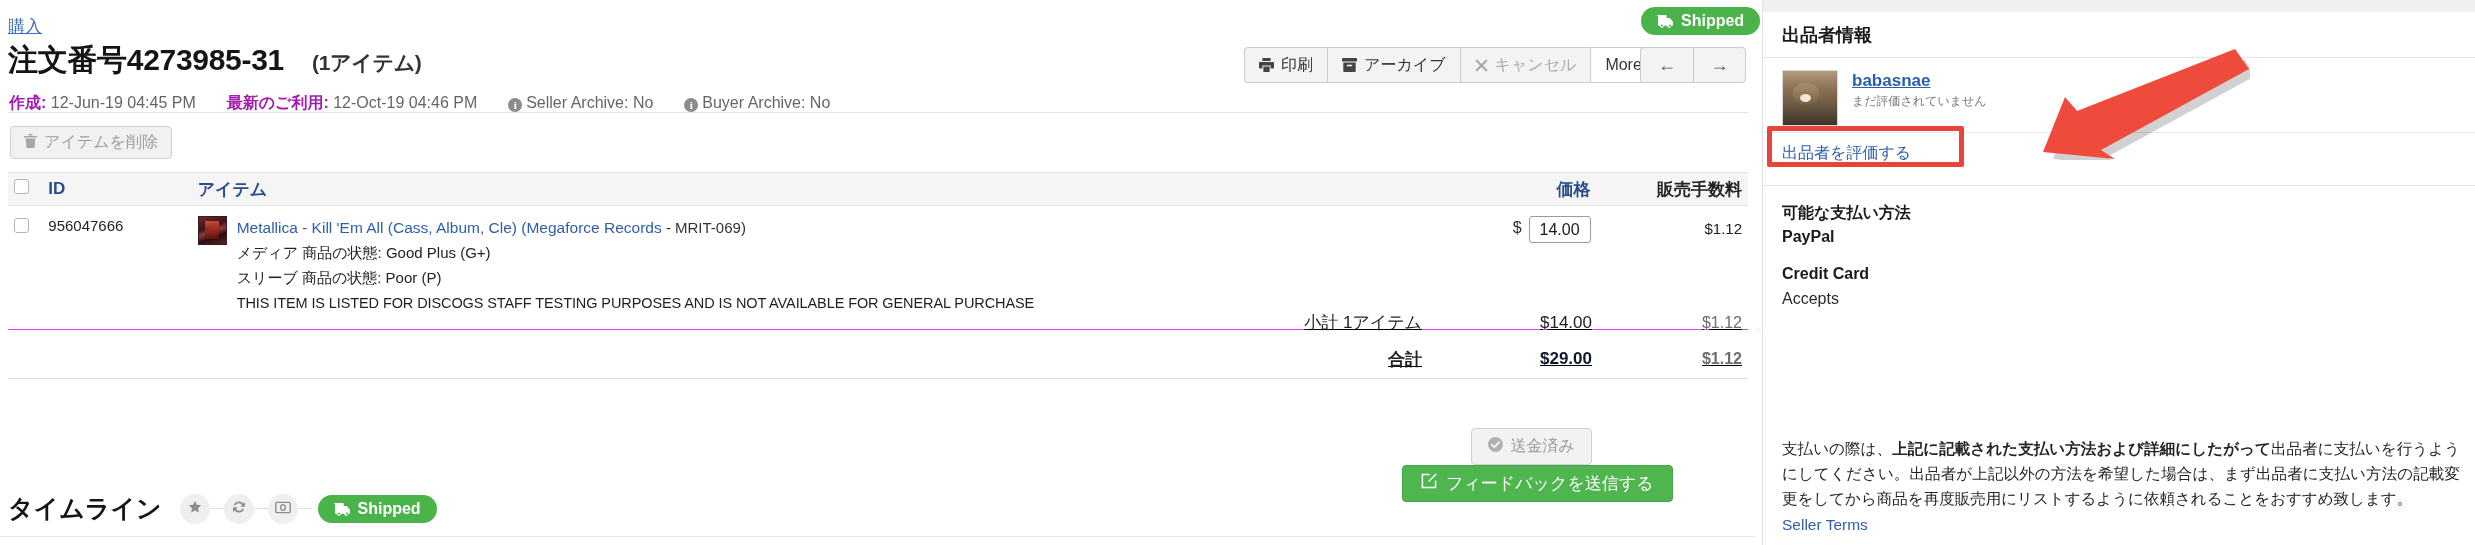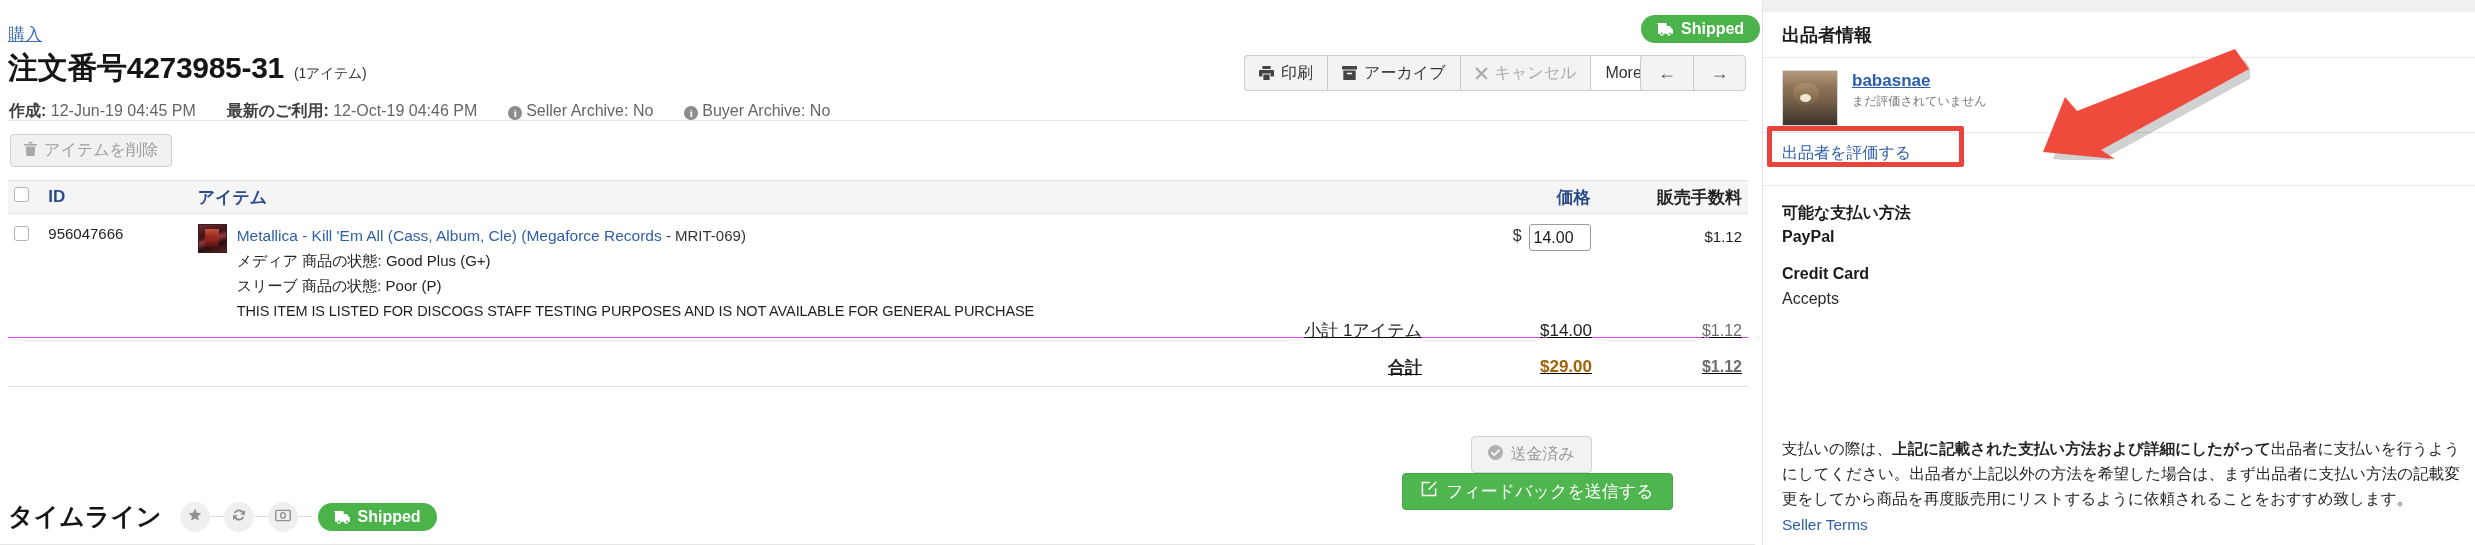--- a/index.html
+++ b/index.html
@@ -16,21 +16,21 @@
   #page {
     position: relative;
     width: 2475px;
     height: 545px;
     background: #ffffff;
   }
 
   
   .main-col {
     position: absolute;
-    left: 0; top: 8px;
+    left: 0; top: 0;
     width: 1762px;
     height: 389px;
     background: #fff;
   }
 
   .breadcrumb {
     position: absolute;
     left: 8px; top: 18px;
     font-size: 17px;
     color: #3a6eb5;
@@ -41,35 +41,35 @@
     position: absolute;
     left: 8px; top: 45px;
     font-size: 30px;
     font-weight: bold;
     color: #151515;
     letter-spacing: -0.3px;
     white-space: nowrap;
     line-height: 1;
   }
   .order-title .count {
-    font-size: 14px;
-    font-weight: normal;
+    font-size: 21px;
+    font-weight: bold;
     color: #333;
-    margin-left: 2px;
+    margin-left: 20px;
   }
 
   .meta-line {
     position: absolute;
     left: 9px; top: 95px;
     font-size: 16px;
     color: #666;
     white-space: nowrap;
     line-height: 1;
   }
-  .meta-line b { color: #404040; font-weight: bold; }
+  .meta-line b { color: #a21caf; font-weight: bold; }
   .meta-line .sep { display:inline-block; width: 22px; }
   .meta-line .info-dot {
     display: inline-block;
     width: 14px; height: 14px;
     border-radius: 50%;
     background: #8c8c8c;
     color: #fff;
     font-size: 11px;
     font-weight: bold;
     text-align: center;
@@ -242,21 +242,21 @@
 
   .price-cell { padding-top: 10px !important; text-align: right; white-space: nowrap; }
   .dollar { font-size: 16px; color: #333; margin-right: 7px; }
   .price-input {
     width: 62px; height: 27px;
     border: 1px solid #9b9b9b;
     border-radius: 3px;
     background: #fff;
     font-size: 16px;
     color: #1a1a1a;
-    text-align: left;
+    text-align: center;
     padding: 0 4px;
     font-family: "Liberation Sans", "DejaVu Sans", sans-serif;
     vertical-align: middle;
   }
   .fee-cell { padding-top: 14px !important; text-align: right; font-size: 16px; color: #6d6d6d; }
 
   
   .totals {
     position: absolute;
     left: 8px; top: 304px;
@@ -269,21 +269,21 @@
     font-size: 17px;
     color: #222;
     height: 37px;
     padding: 0 6px;
     vertical-align: middle;
   }
   .totals td.lbl { text-align: right; padding-right: 24px; }
   .totals td.amt { text-align: right; }
   .totals td.fee { text-align: right; color: #6d6d6d; font-size: 16px; }
   .totals tr.grand td { font-weight: bold; border-bottom: 1px solid #e2e2e2; }
-  .totals tr.grand td.amt { color: #a16207; }
+  .totals tr.grand td.amt { color: #0f172a; }
   .t-spacer { width: 1230px; }
   .t-label  { width: 208px; }
   .t-amt    { width: 152px; }
   .t-fee    { width: 150px; }
 
   
   #order-actions {
     position: absolute;
     left: 1402px; top: 428px;
     display: flex;

